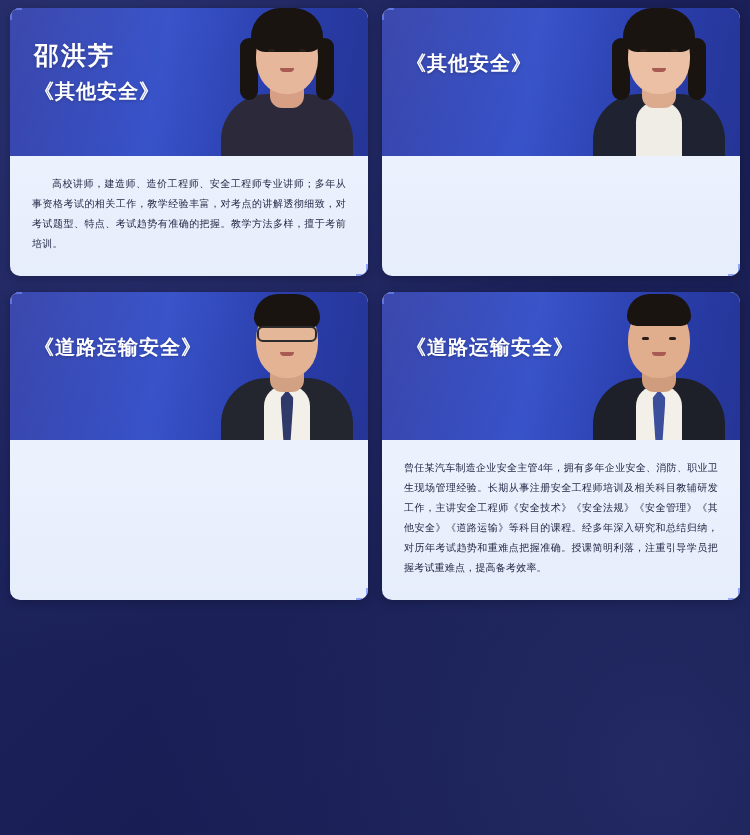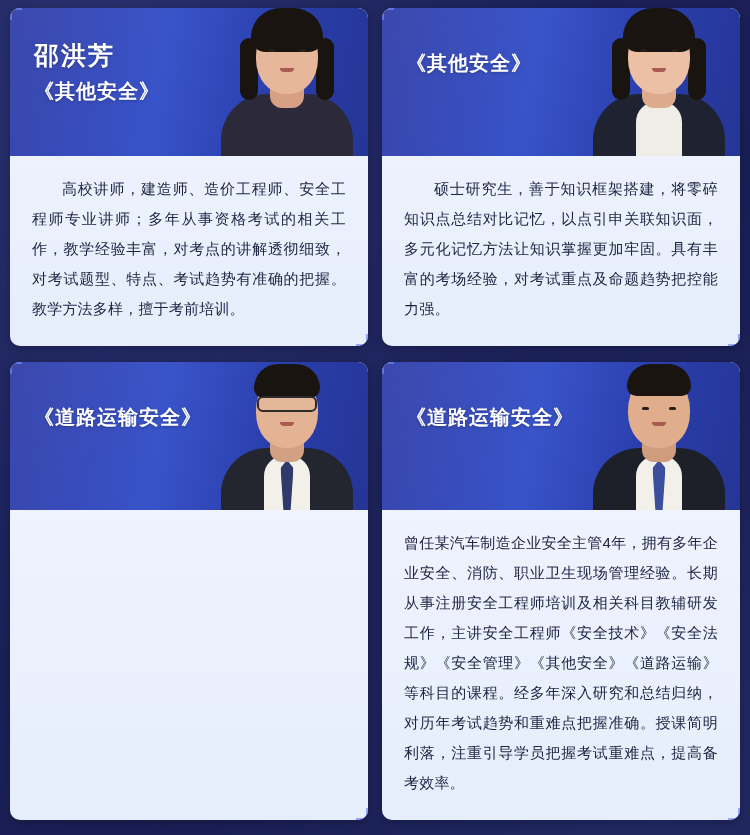--- a/index.html
+++ b/index.html
@@ -187,28 +187,29 @@
     border-radius: 0 0 8px 8px;
   }
 
   .card-body {
     padding: 18px 22px 22px 22px;
     flex: 1;
   }
   .card-body p {
     margin: 0;
     color: #1d2340;
-    font-size: 15px;
+    font-size: 10px;
     line-height: 2.0;
     text-align: justify;
     text-indent: 2em;
     letter-spacing: 0.2px;
   }
   .card-body p.no-indent {
     text-indent: 0;
+    font-family: Liberation Serif, serif;
   }
   .corner {
     position: absolute;
     width: 10px;
     height: 10px;
     border-color: #6e87ff;
     border-style: solid;
     border-width: 0;
     opacity: 0.7;
   }
@@ -259,23 +260,20 @@
           <div class="p-head" style="background:#ecc0a5"></div>
           <div class="p-hair"></div>
           <div class="p-eye l"></div>
           <div class="p-eye r"></div>
           <div class="p-mouth"></div>
         </div>
         <div class="header-text">
           <div class="course-name">《其他安全》</div>
         </div>
       </div>
-      <div class="card-body">
-        <p>硕士研究生，善于知识框架搭建，将零碎知识点总结对比记忆，以点引申关联知识面，多元化记忆方法让知识掌握更加牢固。具有丰富的考场经验，对考试重点及命题趋势把控能力强。</p>
-      </div>
       <span class="corner tl"></span>
       <span class="corner br"></span>
     </div>
 
     <div class="card">
       <div class="card-header">
         <div class="header-sheen"></div>
         <div class="portrait">
           <div class="p-body" style="background:#23252f"></div>
           <div class="p-shirt"></div>

